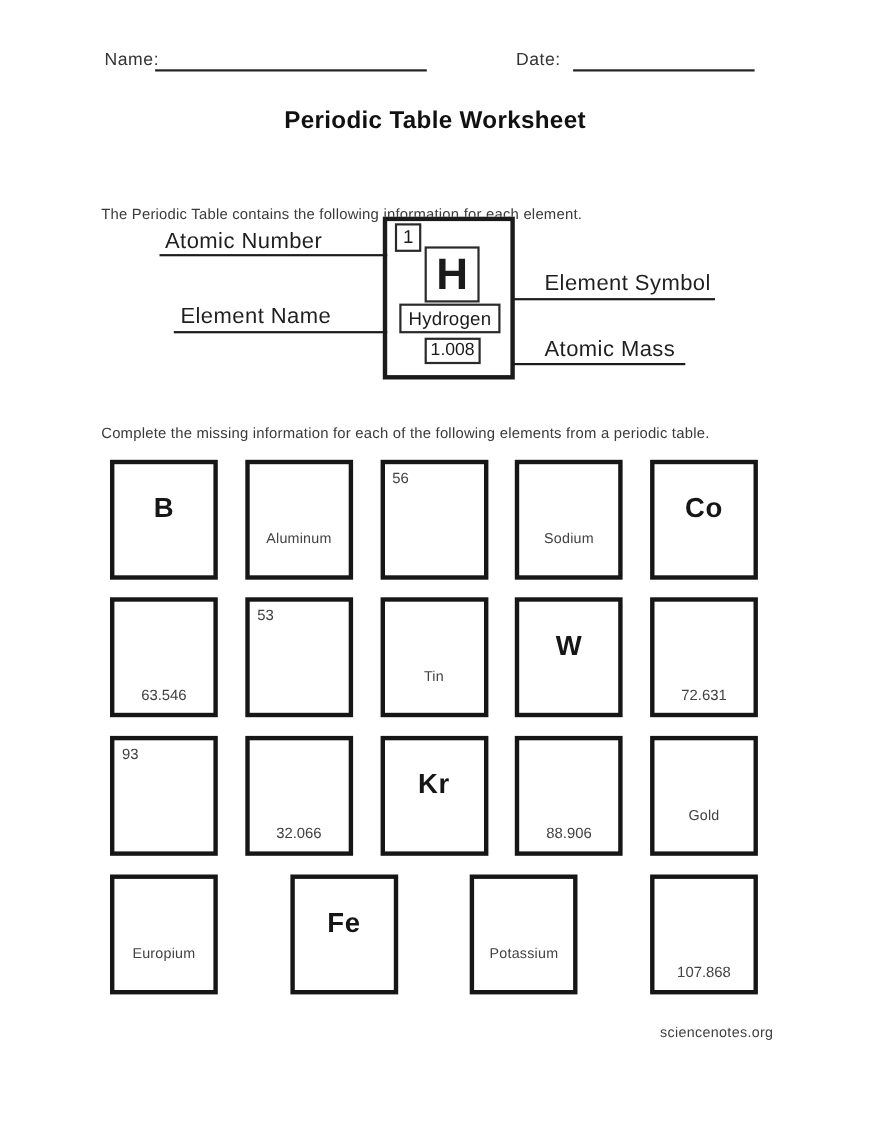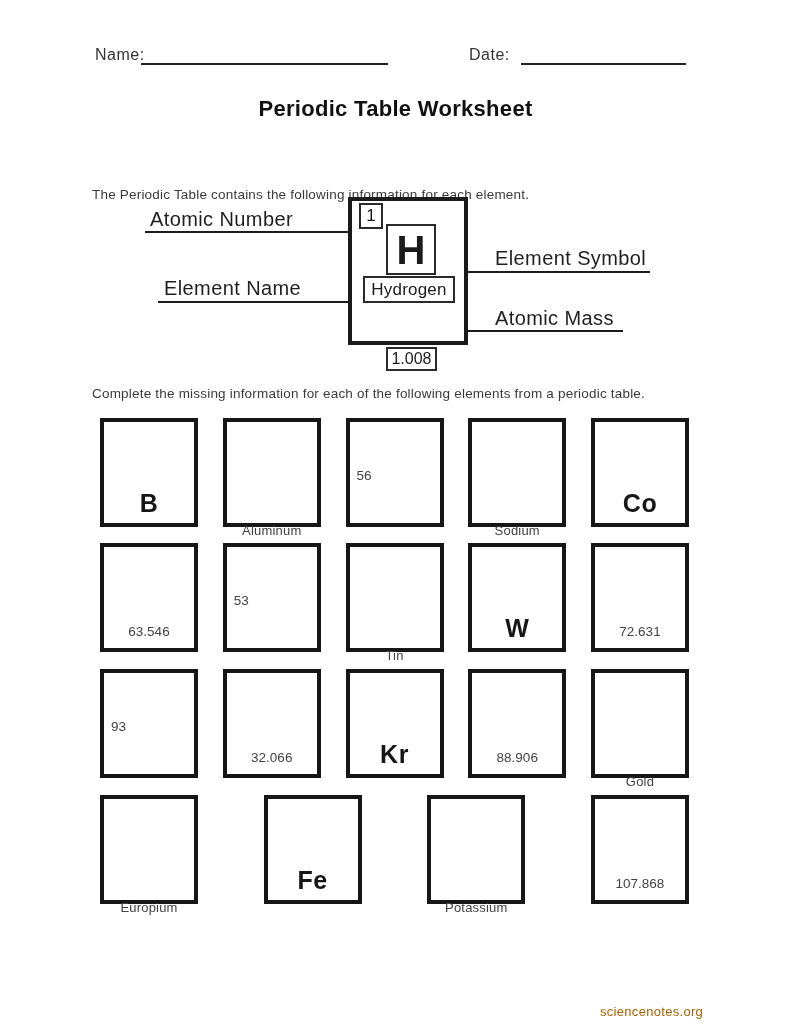--- a/index.html
+++ b/index.html
@@ -66,21 +66,21 @@
     background: #fff;
     display: flex;
     align-items: center;
     justify-content: center;
     color: #1b1b1b;
   }
   #ex-number-box { left: 359px; top: 203px; width: 24px;  height: 26px; font-size: 17px; }
   #ex-symbol-box { left: 386px; top: 224px; width: 50px;  height: 51px; border-width: 2.5px; z-index: 2; }
   #ex-symbol-box span { font-size: 40px; font-weight: bold; line-height: 1; }
   #ex-name-box   { left: 363px; top: 276px; width: 92px;  height: 27px; font-size: 17px; letter-spacing: 0.2px; }
-  #ex-mass-box   { left: 386px; top: 307px; width: 51px;  height: 24px; font-size: 16px; margin-top: 40px; }
+  #ex-mass-box   { left: 386px; top: 307px; width: 51px;  height: 24px; font-size: 16px; }
 
   .ex-label {
     position: absolute;
     font-size: 20px;
     letter-spacing: 0.4px;
     color: #1f1f1f;
     white-space: nowrap;
   }
   #atomic-number-label  { left: 150px; top: 208px; }
   #element-name-label   { left: 164px; top: 277px; }
@@ -110,21 +110,21 @@
   #row-3 { top: 669px; }
   #row-4 { top: 795px; }
 
   .cell {
     position: relative;
     width: 98px;
     height: 109px;
     border: 4px solid #161616;
     background: #fff;
   }
-  .cell-text { position: absolute; color: #424242; margin-top: 41px; }
+  .cell-text { position: absolute; color: #424242; }
   .ct-symbol {
     left: 0; width: 100%;
     top: 26px;
     text-align: center;
     font-size: 25px;
     font-weight: bold;
     letter-spacing: 0.5px;
     color: #161616;
   }
   .ct-name {
@@ -141,24 +141,24 @@
   .ct-mass {
     left: 0; width: 100%;
     bottom: 9px;
     text-align: center;
     font-size: 13.5px;
   }
 
   
   .watermark {
     position: absolute;
-    left: 600px; top: 1004px;
+    left: 600px; top: 931px;
     font-size: 13px;
     letter-spacing: 0.3px;
-    color: #a16207;
+    color: #404040;
   }
 </style>
 </head>
 <body>
 
 <div class="page">
 
   <span class="hdr-label" id="name-label">Name:</span>
   <div class="fill-line" id="name-line"></div>
   <span class="hdr-label" id="date-label">Date:</span>

